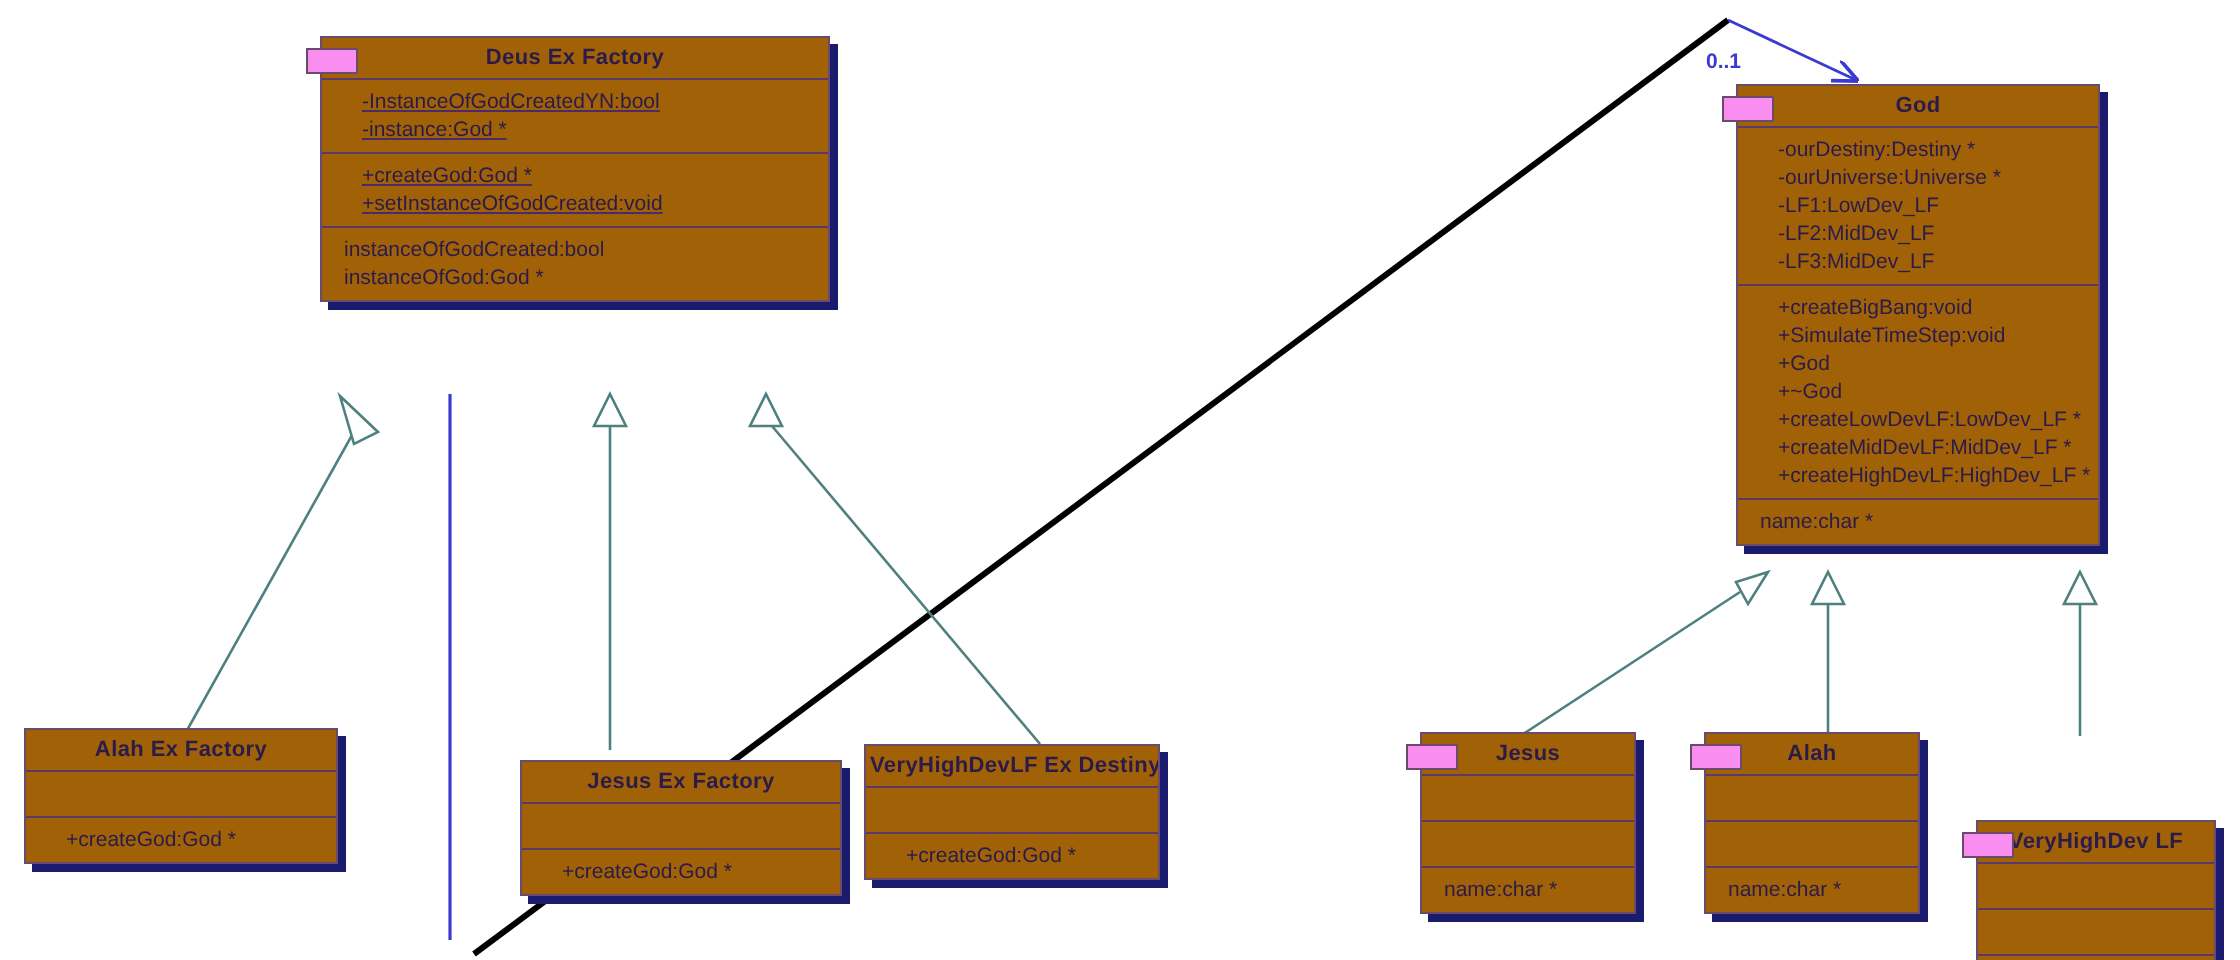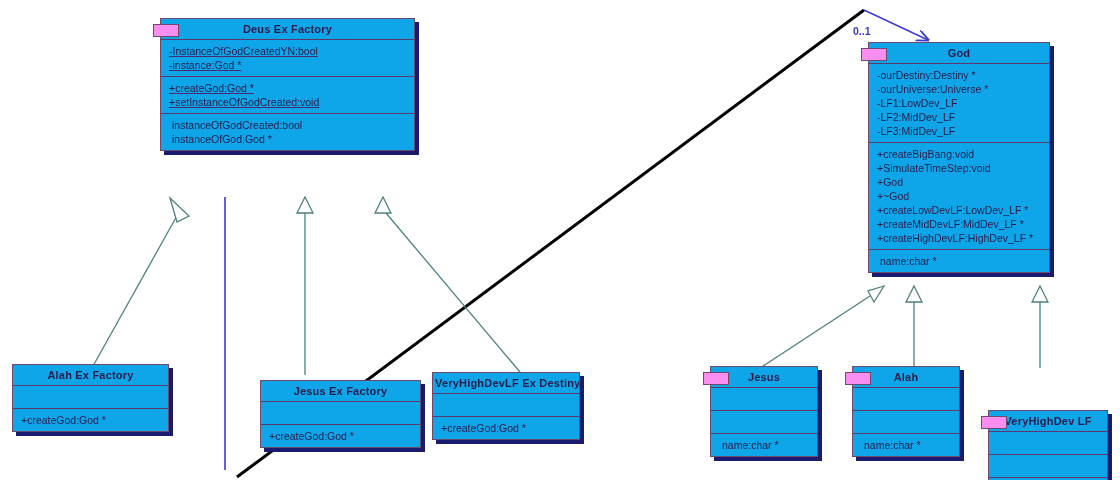--- a/index.html
+++ b/index.html
@@ -21,21 +21,21 @@
     top: 0;
     width: 1120px;
     height: 480px;
     pointer-events: none;
   }
 
   
   .uml-class {
     position: absolute;
     box-sizing: border-box;
-    background: #0ea5e9;
+    background: #a16207;
     border: 1px solid #6b4a6b;
     box-shadow: 4px 4px 0 0 #1b1b6e;
     z-index: 5;
   }
   .uml-tab {
     position: absolute;
     left: -8px;
     top: 5px;
     width: 24px;
     height: 11px;
@@ -60,21 +60,21 @@
   .cls-section {
     padding: 4px 0 4px 0;
   }
   .cls-section.empty {
     height: 14px;
   }
   .cls-row {
     font-size: 10.5px;
     color: #2b1b4a;
     line-height: 14px;
-    padding: 0 6px 0 8px;
+    padding: 0 6px 0 20px;
     white-space: nowrap;
   }
   .cls-row.static {
     text-decoration: underline;
     text-decoration-color: #4a2a6b;
   }
   .cls-row.indented {
     padding-left: 11px;
   }
 

